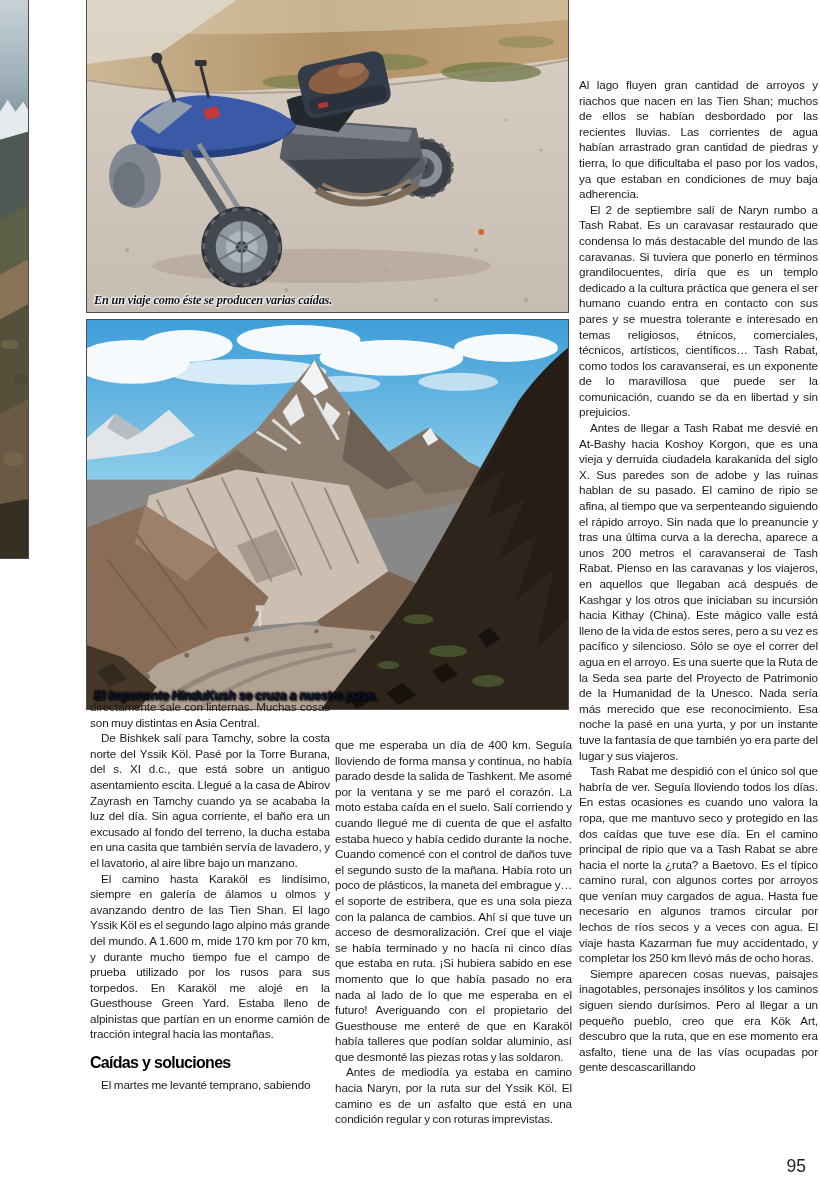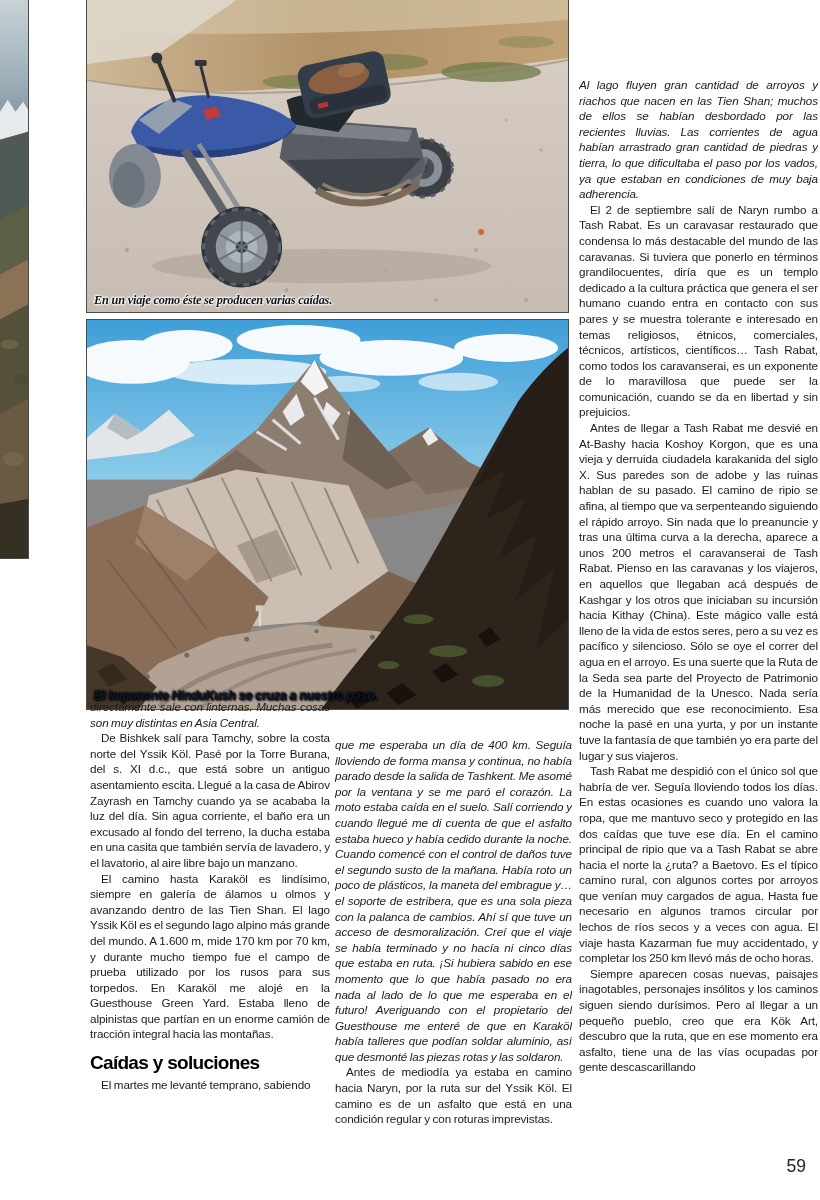--- a/index.html
+++ b/index.html
@@ -26,26 +26,26 @@
     bottom:6px;color:#0f172a;
     text-shadow:0 0 2px #000,1px 1px 2px #000,-1px -1px 2px rgba(0,0,0,.85);
   }
   
   .col{
     position:absolute;text-align:justify;font-size:11.7px;line-height:15.6px;
     letter-spacing:-0.1px;word-spacing:-0.6px;overflow:hidden;
     -webkit-hyphens:auto;hyphens:auto;
   }
   .col p{margin:0;text-indent:11px;}
-  .col p.cont{text-indent:0;font-style:italic;}
+  .col p.cont{text-indent:0;}
   #col-left{left:90px;top:699px;width:240px;height:430px;}
   #col-mid{left:335px;top:737px;width:237px;height:430px;}
   #col-right{left:579px;top:77px;width:239px;height:1090px;}
   #section-heading{
-    margin:10px 0 3px 0;font-size:19px;line-height:22px;font-weight:bold;
+    margin:10px 0 3px 0;font-size:16px;line-height:22px;font-weight:bold;
     letter-spacing:-0.7px;color:#000;text-align:left;word-spacing:0;
   }
   #page-number{position:absolute;right:14px;top:1156px;font-size:17.5px;line-height:20px;color:#222;}
 </style>
 </head>
 <body>
 
 <div id="page">
 
   <div id="left-strip">
@@ -270,15 +270,15 @@
   </div>
 
   <div id="col-right" class="col">
     <p class="cont">Al lago fluyen gran cantidad de arroyos y riachos que nacen en las Tien Shan; muchos de ellos se habían desbordado por las recientes lluvias. Las corrientes de agua habían arrastrado gran cantidad de piedras y tierra, lo que dificultaba el paso por los vados, ya que estaban en condiciones de muy baja adherencia.</p>
     <p>El 2 de septiembre salí de Naryn rumbo a Tash Rabat. Es un caravasar restaurado que condensa lo más destacable del mundo de las caravanas. Si tuviera que ponerlo en términos grandilocuentes, diría que es un templo dedicado a la cultura práctica que genera el ser humano cuando entra en contacto con sus pares y se muestra tolerante e interesado en temas religiosos, étnicos, comerciales, técnicos, artísticos, científicos… Tash Rabat, como todos los caravanserai, es un exponente de lo maravillosa que puede ser la comunicación, cuando se da en libertad y sin prejuicios.</p>
     <p>Antes de llegar a Tash Rabat me desvié en At-Bashy hacia Koshoy Korgon, que es una vieja y derruida ciudadela karakanida del siglo X. Sus paredes son de adobe y las ruinas hablan de su pasado. El camino de ripio se afina, al tiempo que va serpenteando siguiendo el rápido arroyo. Sin nada que lo preanuncie y tras una última curva a la derecha, aparece a unos 200 metros el caravanserai de Tash Rabat. Pienso en las caravanas y los viajeros, en aquellos que llegaban acá después de Kashgar y los otros que iniciaban su incursión hacia Kithay (China). Este mágico valle está lleno de la vida de estos seres, pero a su vez es pacífico y silencioso. Sólo se oye el correr del agua en el arroyo. Es una suerte que la Ruta de la Seda sea parte del Proyecto de Patrimonio de la Humanidad de la Unesco. Nada sería más merecido que ese reconocimiento. Esa noche la pasé en una yurta, y por un instante tuve la fantasía de que también yo era parte del lugar y sus viajeros.</p>
     <p>Tash Rabat me despidió con el único sol que habría de ver. Seguía lloviendo todos los días. En estas ocasiones es cuando uno valora la ropa, que me mantuvo seco y protegido en las dos caídas que tuve ese día. En el camino principal de ripio que va a Tash Rabat se abre hacia el norte la ¿ruta? a Baetovo. Es el típico camino rural, con algunos cortes por arroyos que venían muy cargados de agua. Hasta fue necesario en algunos tramos circular por lechos de ríos secos y a veces con agua. El viaje hasta Kazarman fue muy accidentado, y completar los 250 km llevó más de ocho horas.</p>
     <p>Siempre aparecen cosas nuevas, paisajes inagotables, personajes insólitos y los caminos siguen siendo durísimos. Pero al llegar a un pequeño pueblo, creo que era Kök Art, descubro que la ruta, que en ese momento era asfalto, tiene una de las vías ocupadas por gente descascarillando</p>
   </div>
 
-  <div id="page-number">59</div>
+  <div id="page-number">95</div>
 
 </div>
 
 </body></html>

